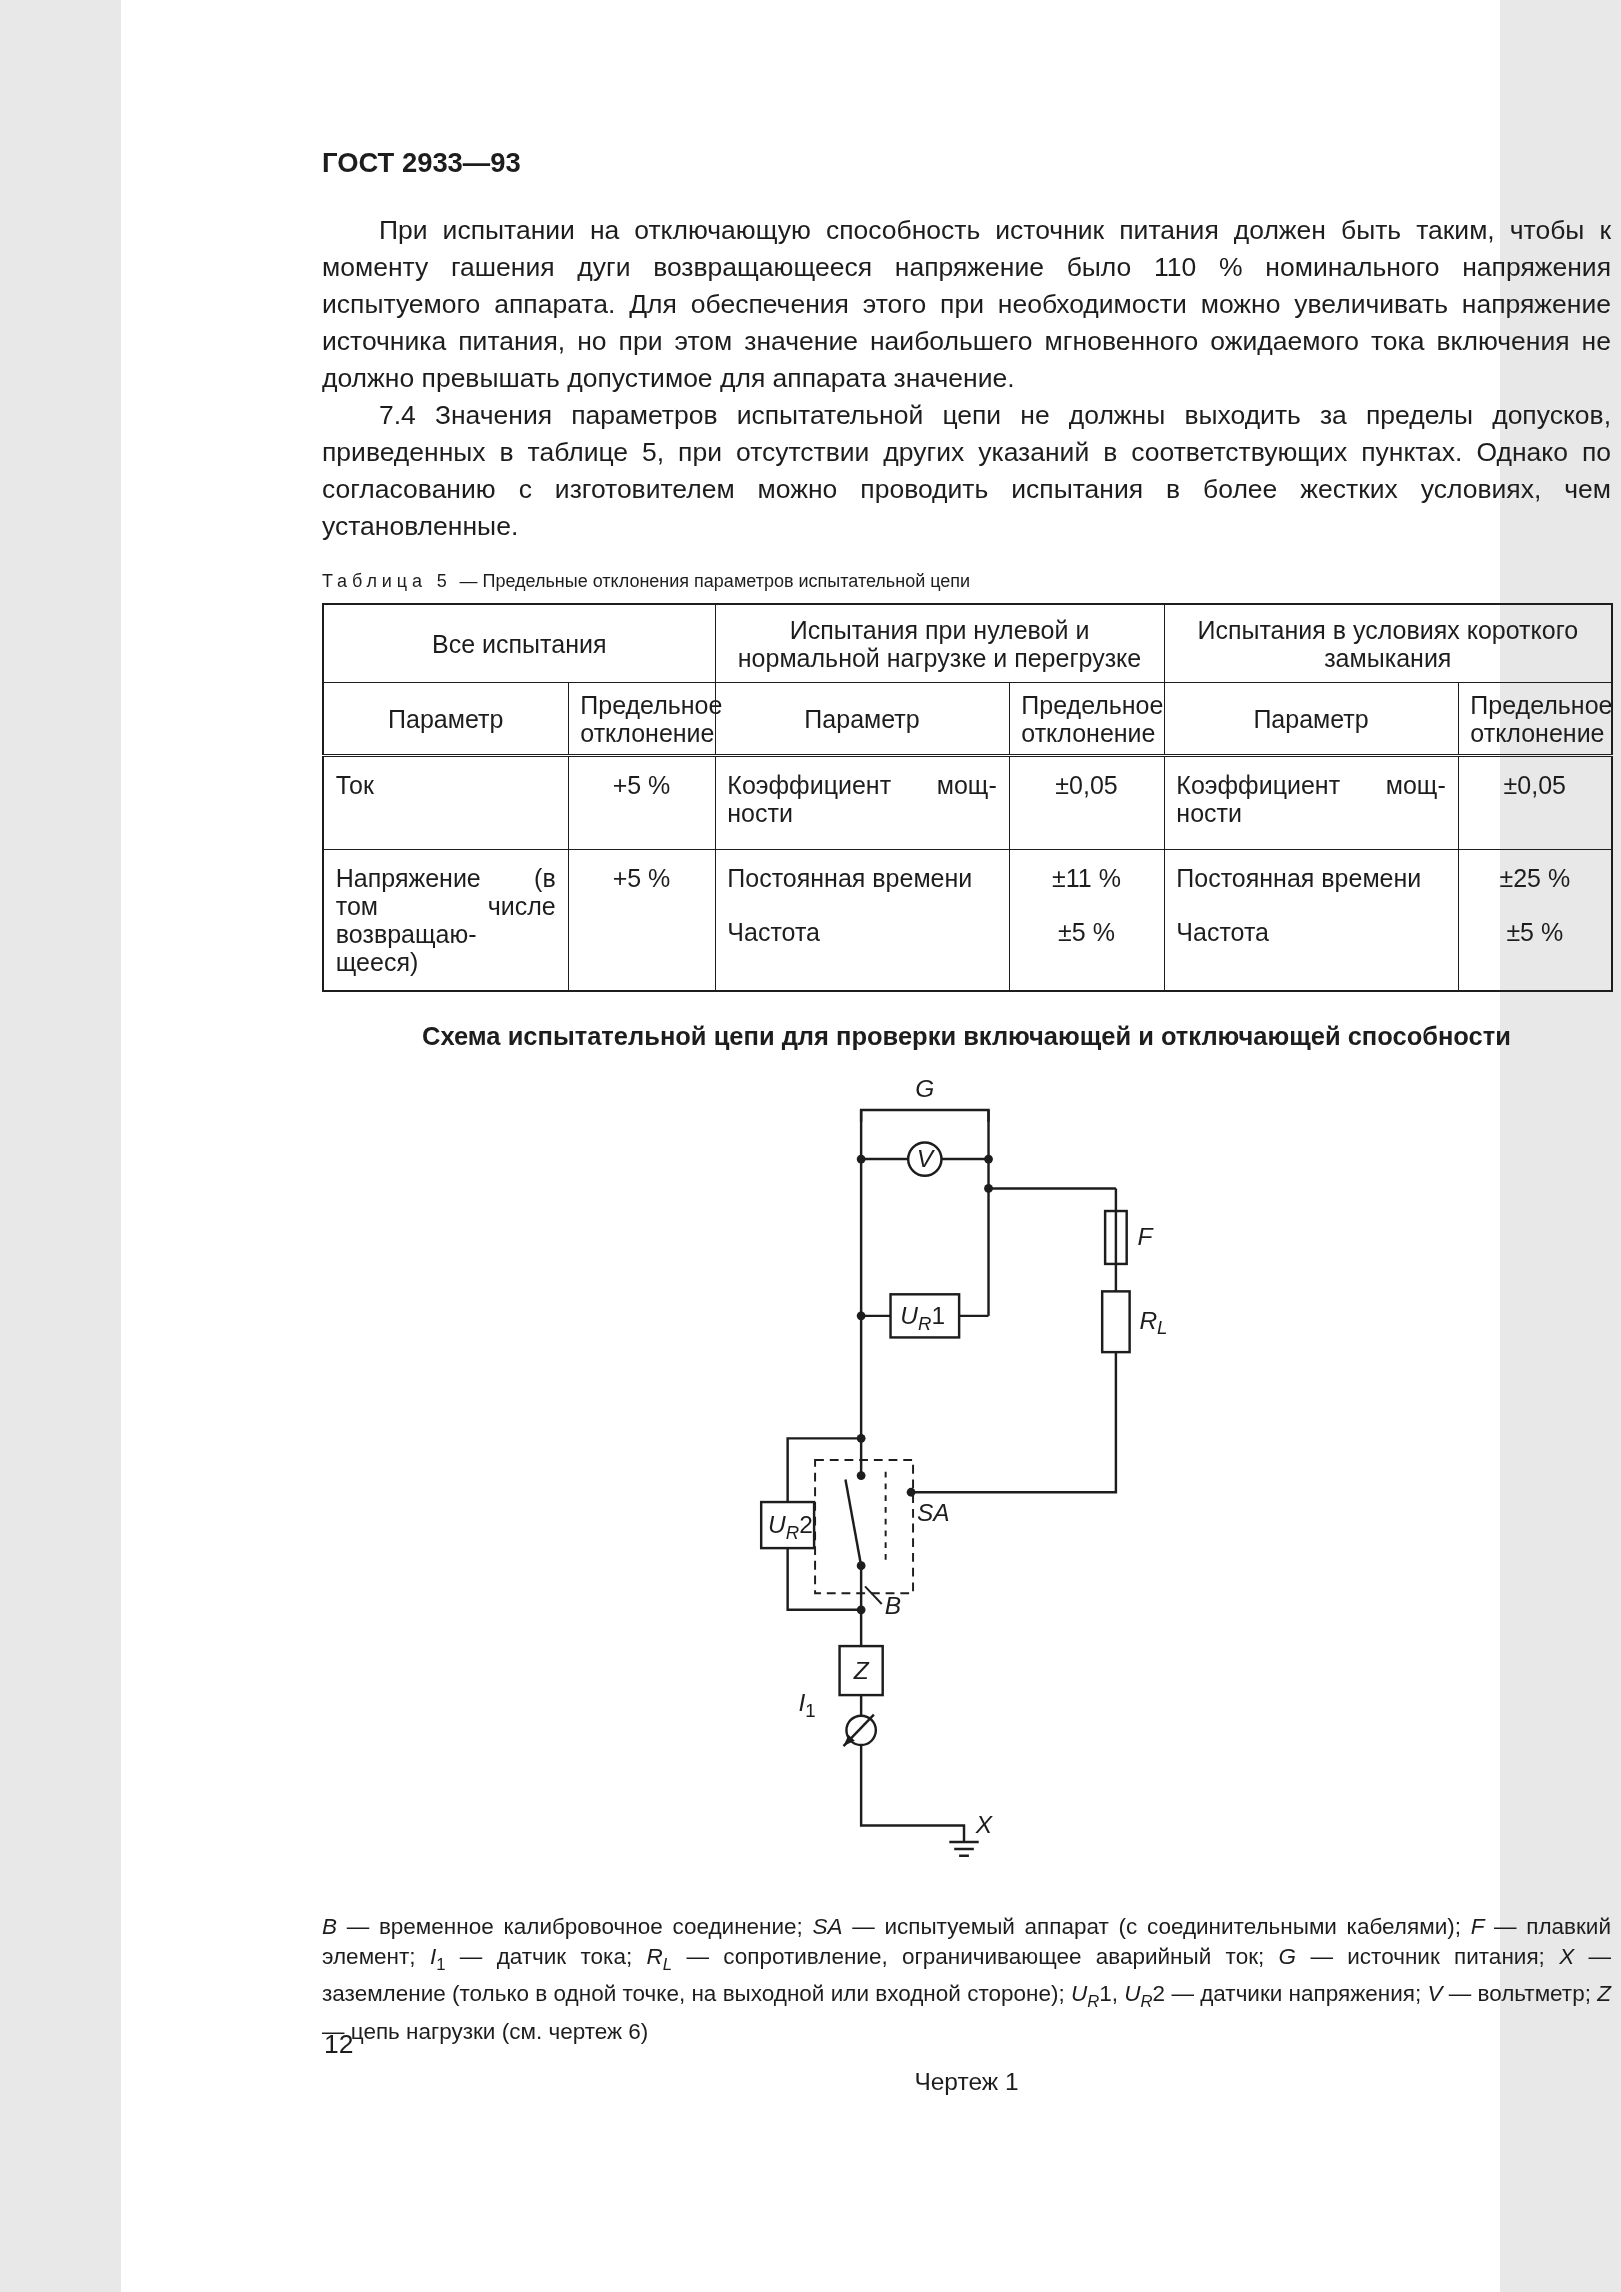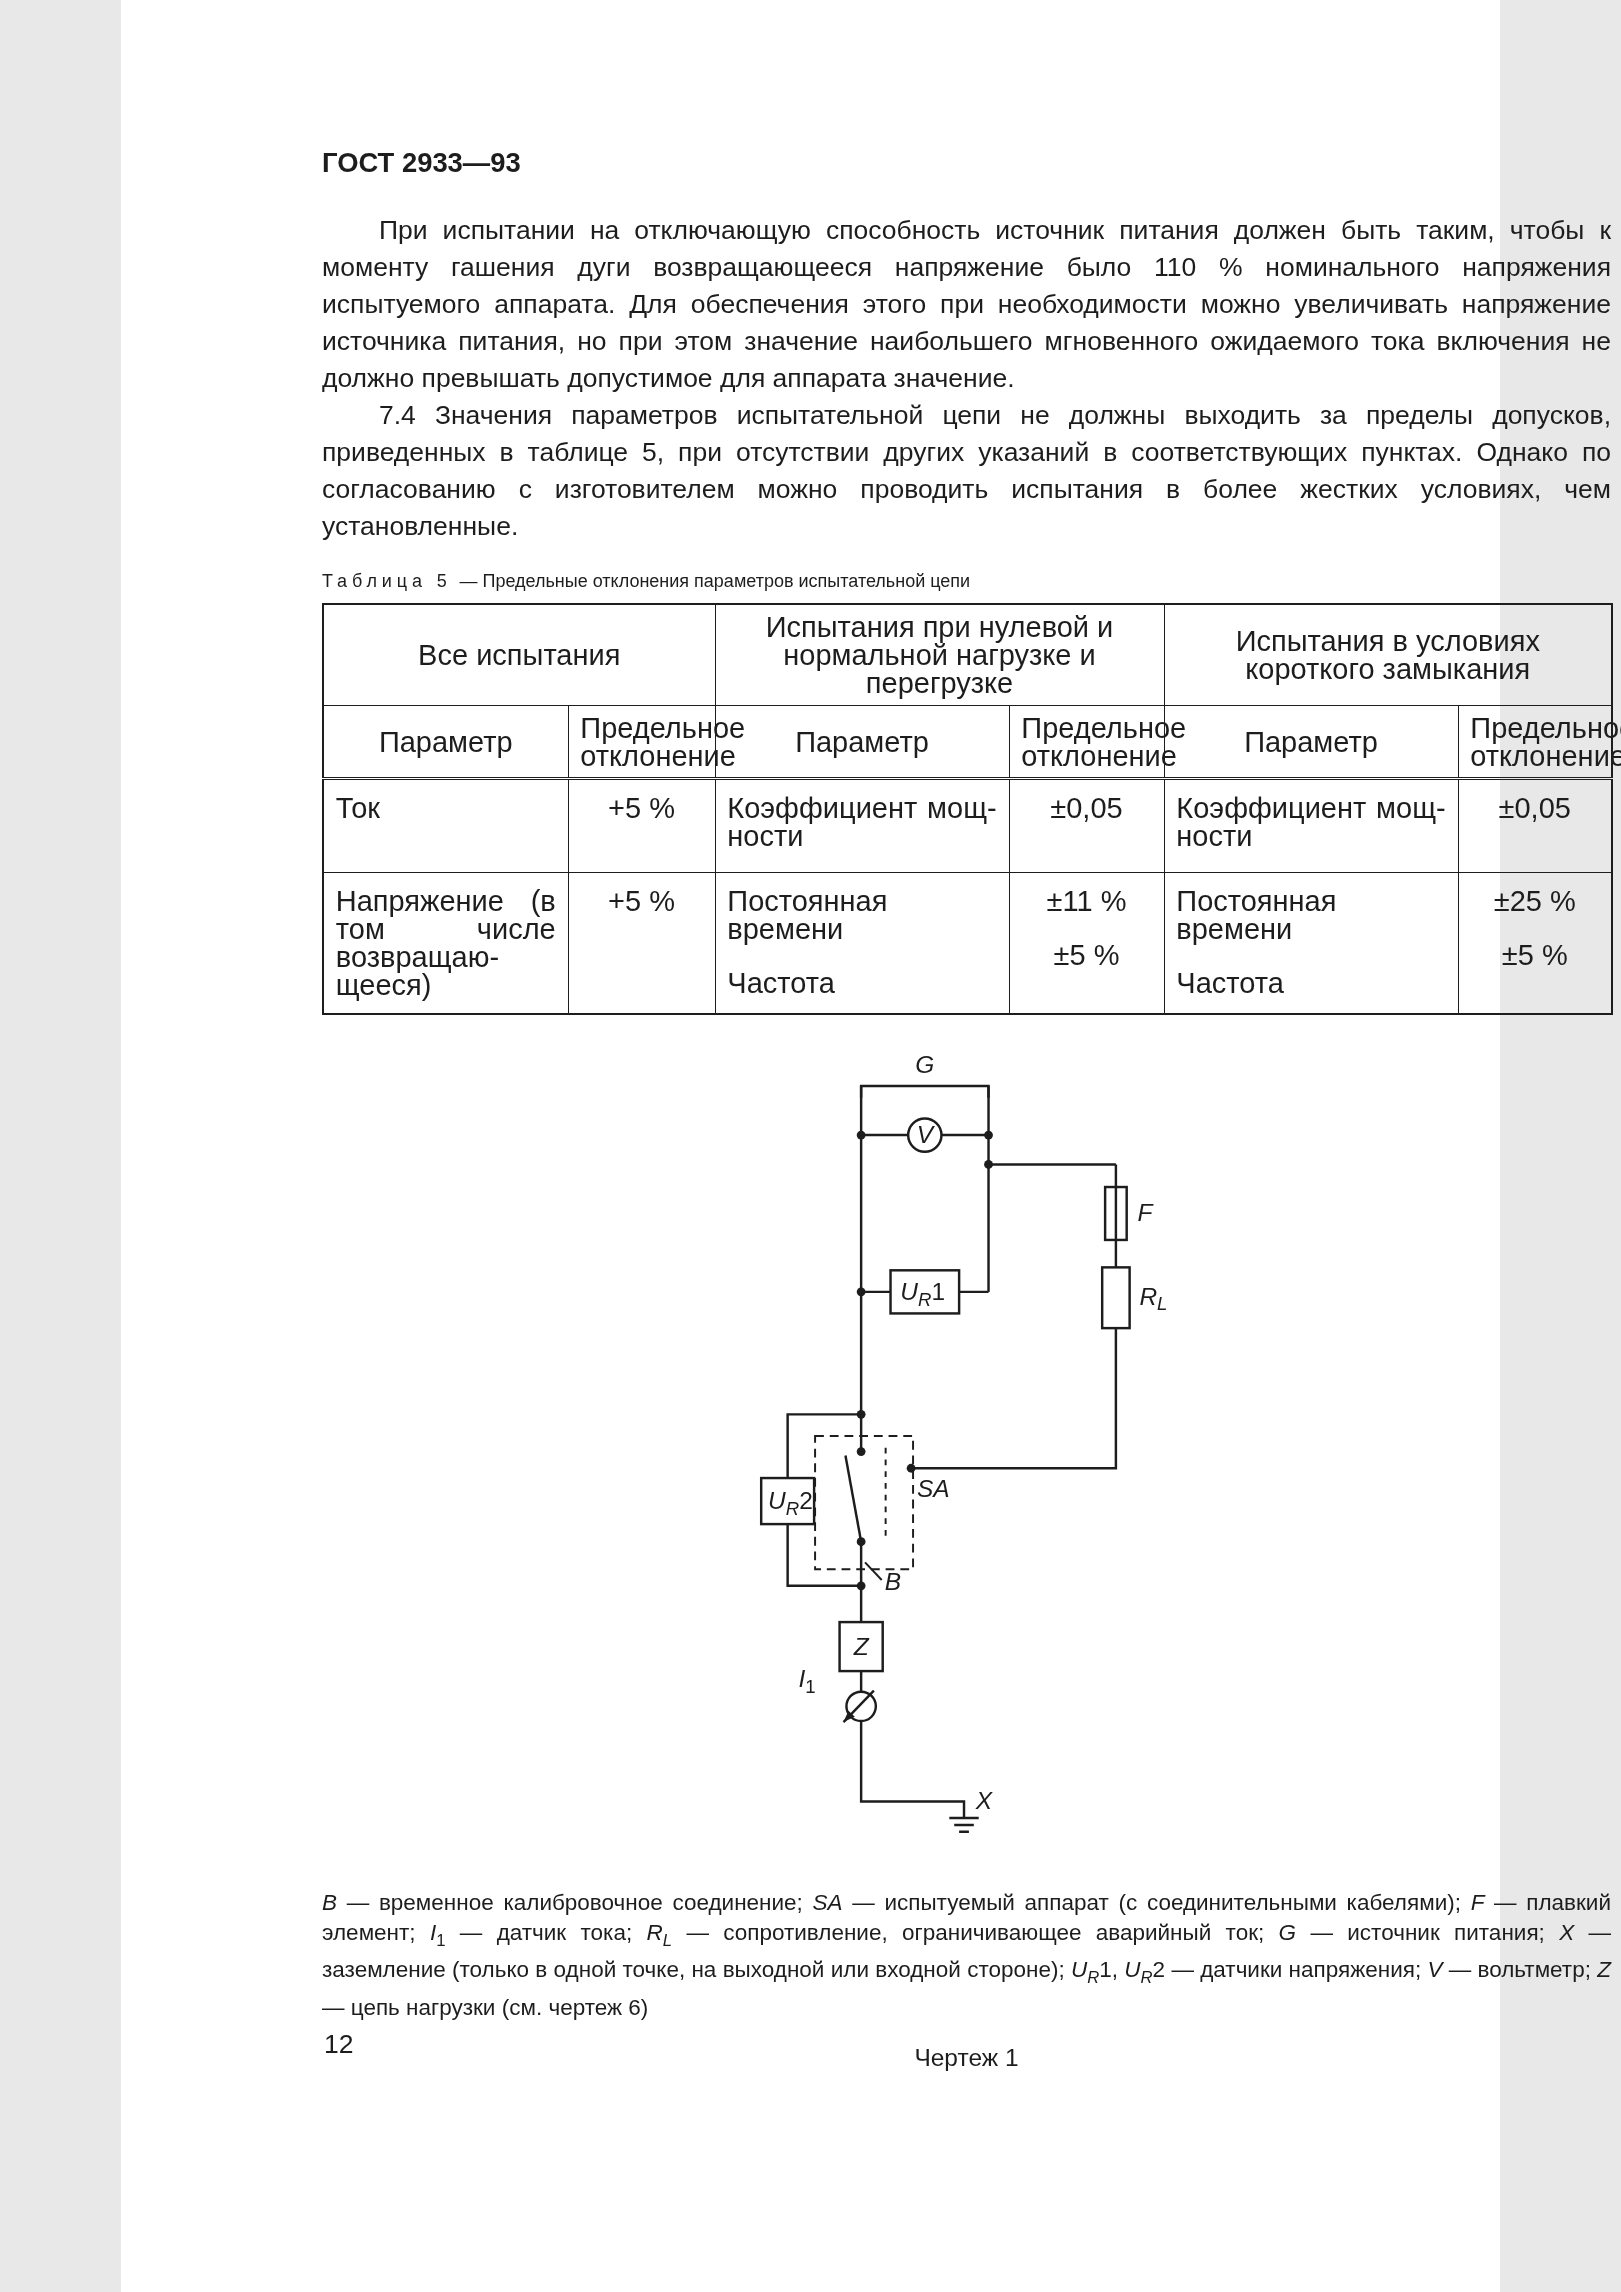--- a/index.html
+++ b/index.html
@@ -11,21 +11,21 @@
   .content { position:absolute; left:201px; top:147px; width:1289px; }
   .doc-header { font-size:27.4px; font-weight:700; }
   p.body { font-size:26.5px; line-height:37px; text-align:justify; margin:0; }
   p.body.first { margin-top:33px; }
   .ind { text-indent:57px; }
 
   .tbl-caption { margin:25.5px 0 11.8px 0; font-size:18px; }
   .cap-word { letter-spacing:4.9px; margin-right:7.8px; }
 
   table.tol { width:100%; border-collapse:collapse; table-layout:fixed;
-    font-size:29px; line-height:28px; border:2px solid #1d1d1d; }
+    font-size:25px; line-height:28px; border:2px solid #1d1d1d; }
   .tol th, .tol td { border:1px solid #1d1d1d; padding:7.8px 11.8px; font-weight:400; }
   .tol thead th { text-align:center; vertical-align:middle; height:61px; }
   .tol thead tr.subhead th { border-bottom:3.9px double #1d1d1d; height:53px; }
   .tol tbody td { vertical-align:top; padding-top:13.7px; padding-bottom:13.7px; }
   .tol tbody tr.r1 { height:94px; }
   .tol tbody tr.r2 { height:118px; }
   .tol td.c { text-align:center; }
   .tol td.l { text-align:justify; }
   .gap { margin-top:25.5px; }
 
@@ -109,20 +109,21 @@
           </td>
           <td class="c">
             <div>±25 %</div>
             <div class="gap">±5 %</div>
           </td>
         </tr>
       </tbody>
     </table>
 
     <div class="sch-title">
+      <div>Схема испытательной цепи для проверки включающей и отключающей способности</div>
     </div>
 
     <div class="diagram">
       <svg width="502" height="828" viewBox="0 0 512 845">
 
         <g stroke="#1d1d1d" stroke-width="2.5" fill="none">
           <path d="M150,57 L150,45 L280,45 L280,57"></path>
           <path d="M150,45 V418"></path>
           <path d="M150,510 V775 H255 V792"></path>
           <path d="M280,45 V255"></path>

